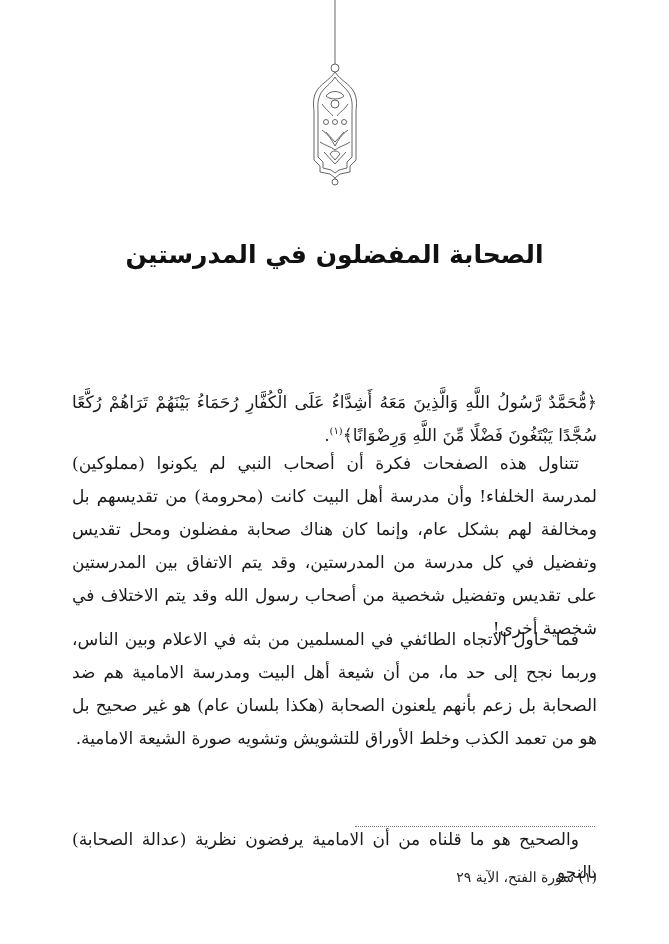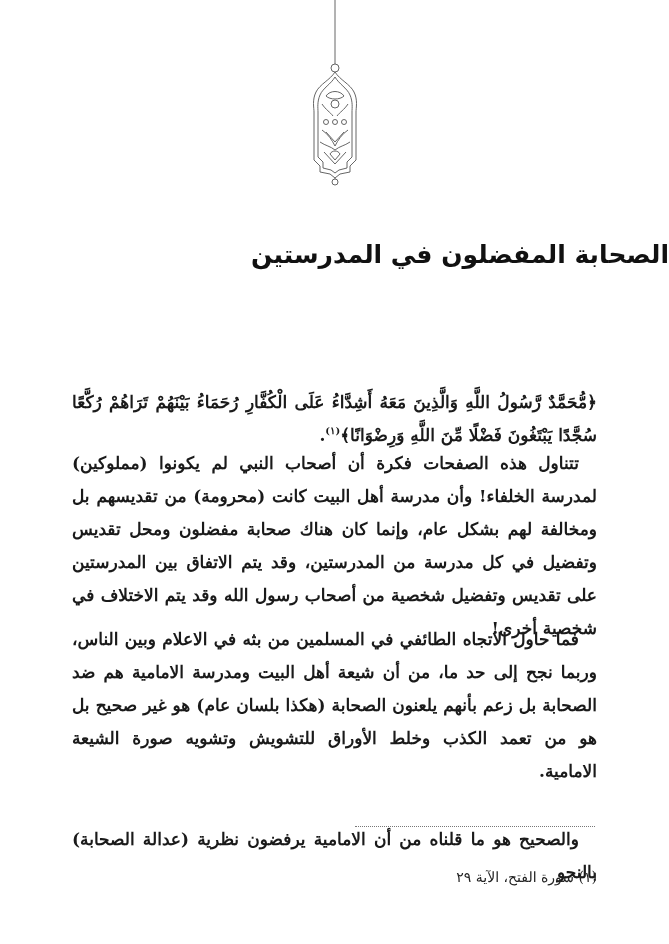--- a/index.html
+++ b/index.html
@@ -12,38 +12,37 @@
     color: #1a1a1a;
   }
   .lantern {
     position: absolute;
     left: 300px; top: 0;
     width: 70px; height: 190px;
   }
   .chapter-title {
     position: absolute;
     top: 240px; left: 0; width: 669px;
-    text-align: right;
+    text-align: center;
     direction: rtl;
     font-family: "DejaVu Sans", sans-serif;
     font-weight: bold;
     font-size: 25px;
     color: #111;
     margin: 0;
   }
   .body-text {
     position: absolute;
     left: 72px; width: 525px;
     direction: rtl;
     text-align: justify;
     text-align-last: right;
     font-size: 17px;
     line-height: 33px;
     margin: 0;
-    font-weight: bold;
   }
   .verse { top: 386px; }
   .para1 { top: 447px; }
   .para2 { top: 623px; }
   .para3 { top: 823px; }
   .indent { display: inline-block; width: 18px; }
   .fn-ref { font-size: 10px; vertical-align: super; line-height: 0; }
   .separator {
     position: absolute;
     top: 826px; left: 355px; width: 240px;

